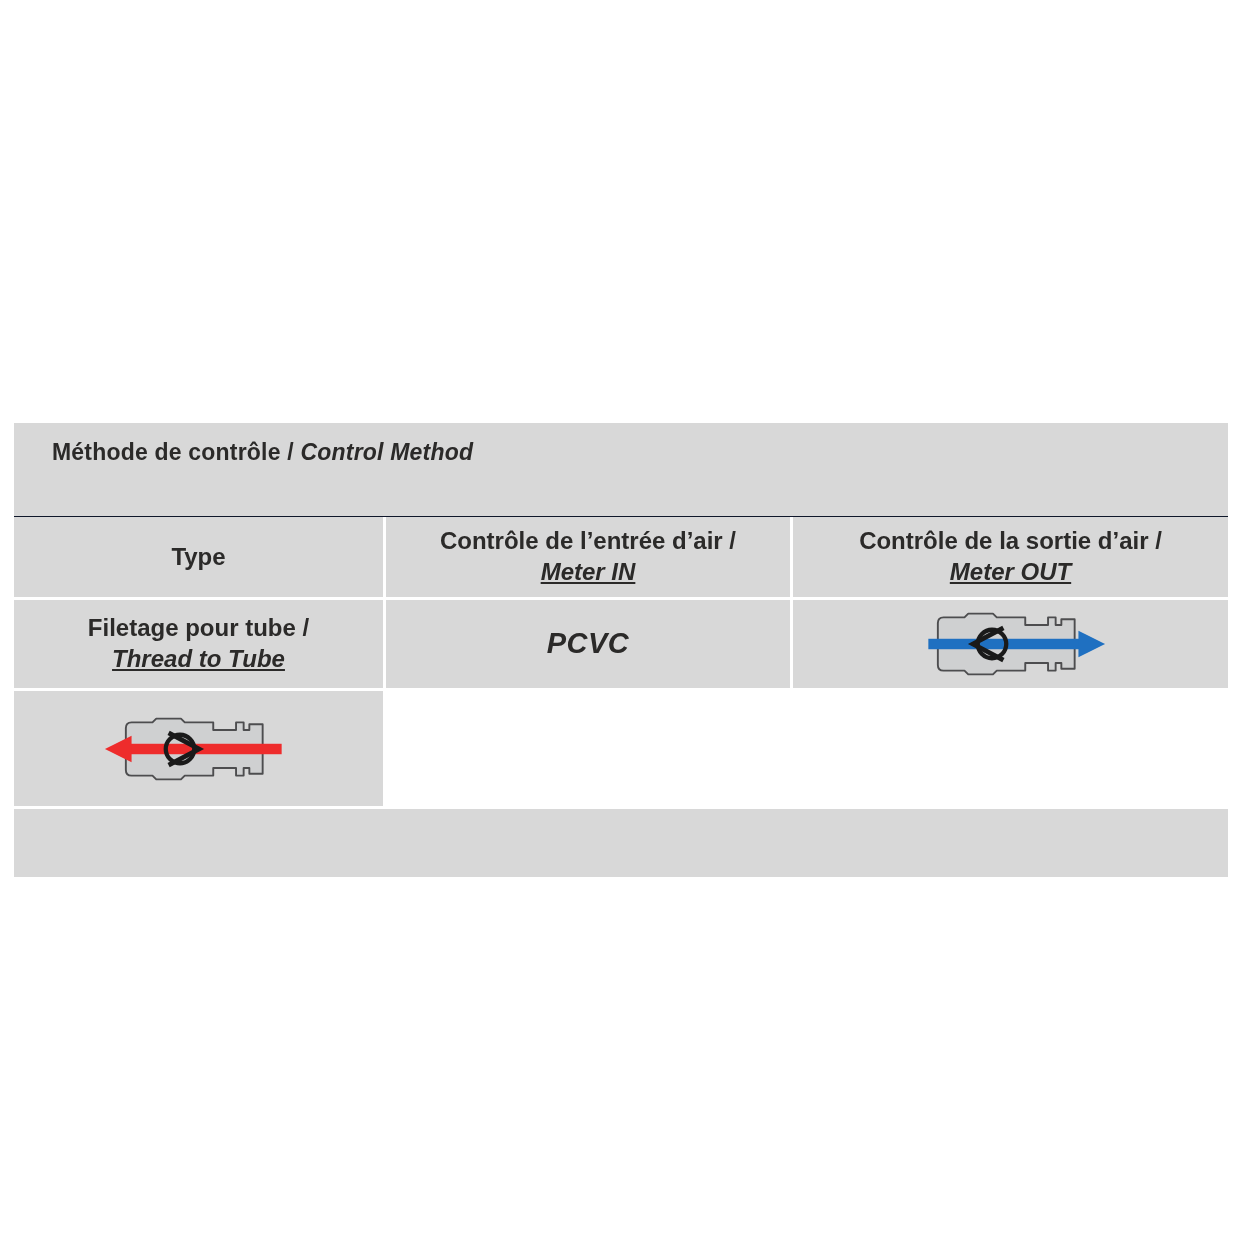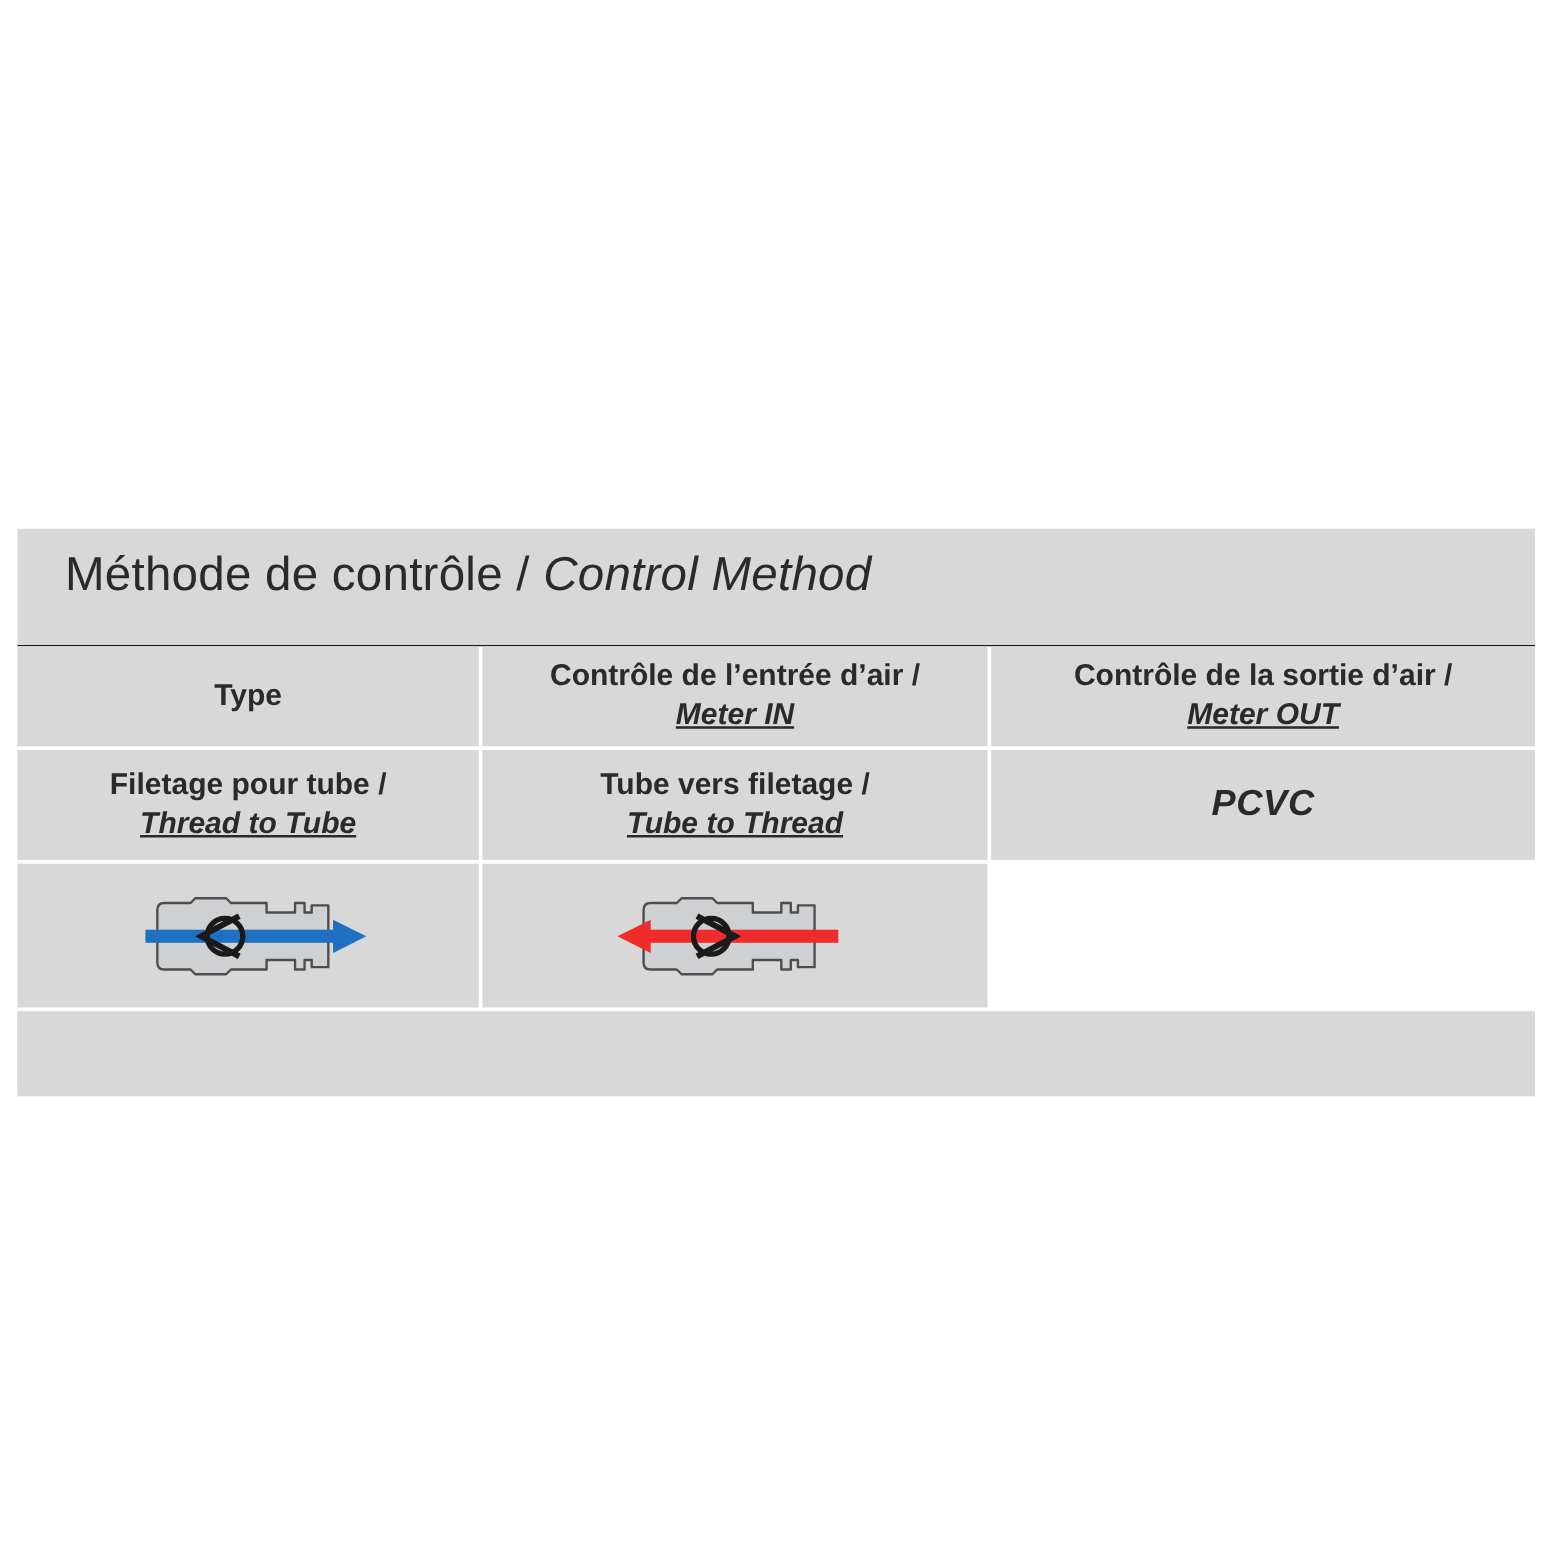--- a/index.html
+++ b/index.html
@@ -25,22 +25,22 @@
     color: #2b2a29;
   }
   .title-row {
     height: 93px;
     display: flex;
     align-items: flex-start;
     padding: 16px 0 0 38px;
     box-sizing: border-box;
   }
   .title-row .title-text {
-    font-size: 38px;
-    font-weight: normal;
+    font-size: 23px;
+    font-weight: bold;
     letter-spacing: 0.2px;
     white-space: nowrap;
   }
   .title-text .en {
     font-style: italic;
   }
   .grid {
     display: grid;
     grid-template-columns: 369px 404px 1fr;
     grid-template-rows: 80px 88px 115px;
@@ -97,24 +97,20 @@
       </div>
       <div class="cell">
         <div>Contrôle de la sortie d’air /</div>
         <div class="en">Meter OUT</div>
       </div>
 
       <div class="cell">
         <div>Filetage pour tube /</div>
         <div class="en">Thread to Tube</div>
       </div>
-      <div class="cell">
-        <div>Tube vers filetage /</div>
-        <div class="en">Tube to Thread</div>
-      </div>
 
       <div class="cell">
         <div class="pcvc">PCVC</div>
       </div>
 
       <div class="cell">
 
         <svg class="figure-svg" width="200" height="76" viewBox="0 0 210 80">
           <path d="M34 12 H56 L60 8 H86 L90 12 H120 V20 H144 V12 H152 V20 H158 V14 H172
                    V66 H158 V60 H152 V68 H144 V60 H120 V68 H90 L86 72 H60 L56 68 H34

